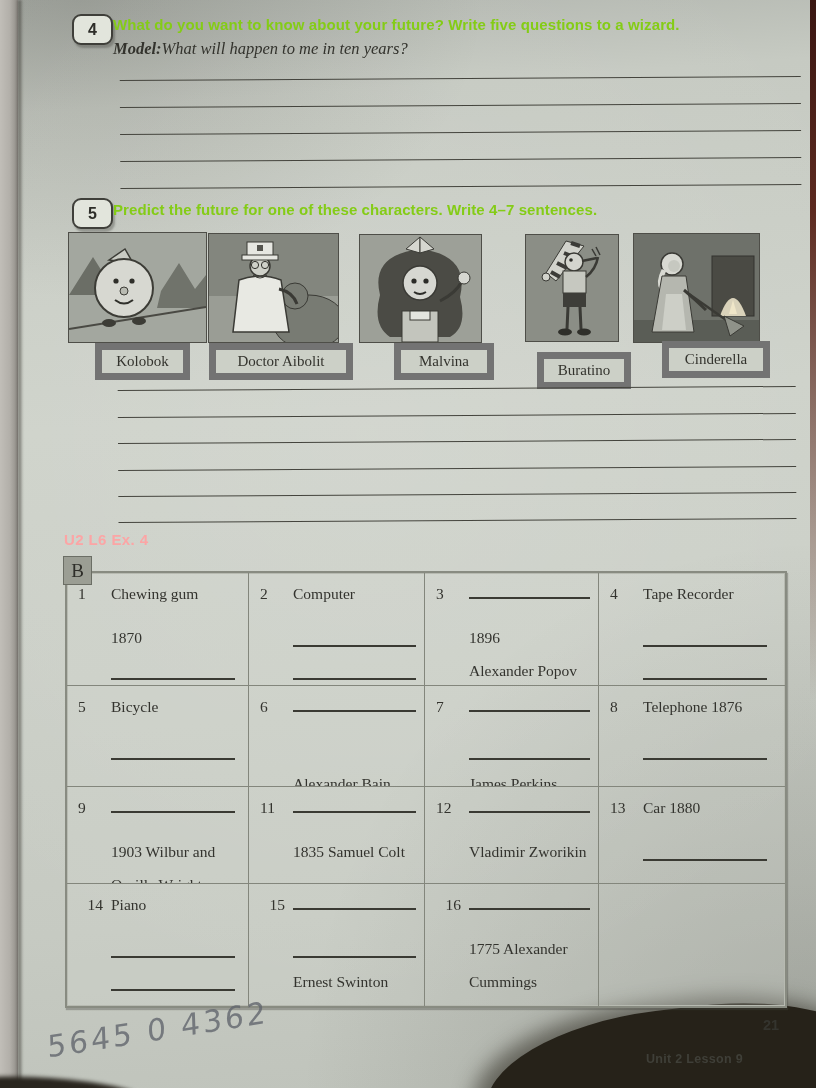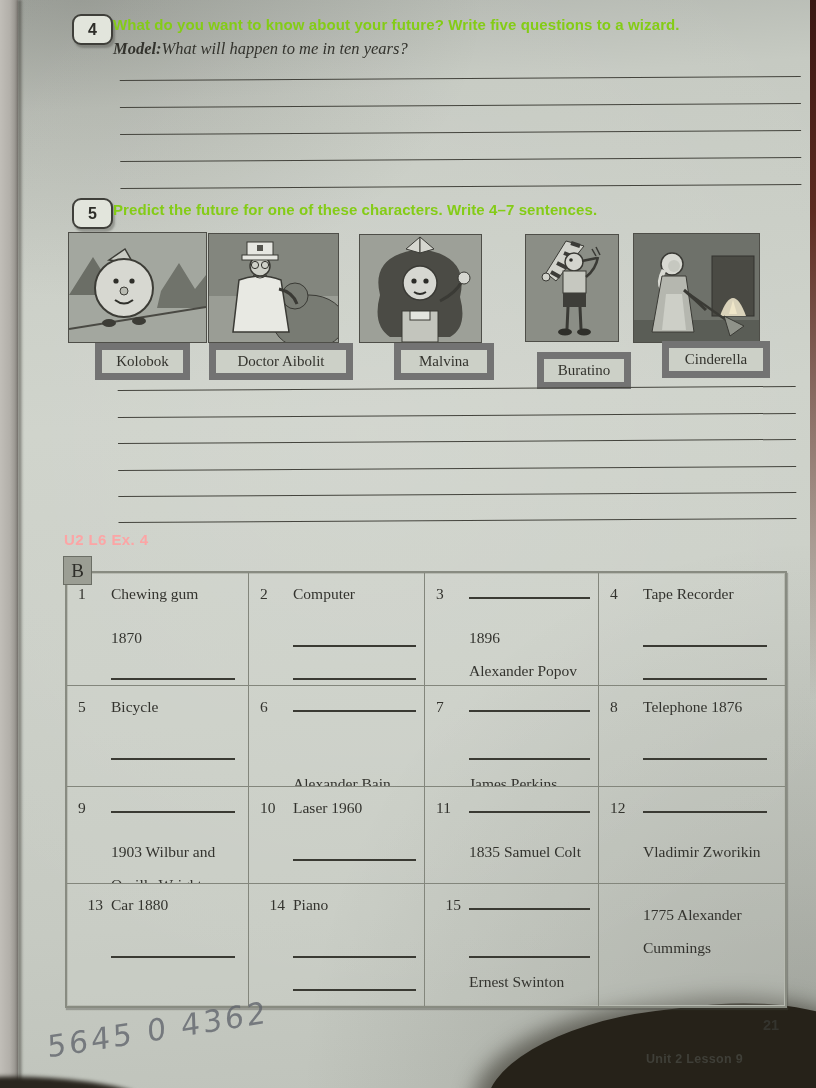--- a/index.html
+++ b/index.html
@@ -311,29 +311,20 @@
           </div>
           <div class="slot">
             <span class="ctext">1903 Wilbur and</span>
           </div>
           <div class="slot">
             <span class="ctext">Orville Wright</span>
           </div>
         </div>
         <div class="cell">
           <div class="slot first">
-            <span class="num">10</span>
-            <span class="ctext">Laser 1960</span>
-          </div>
-          <div class="slot">
-            <span class="blank"></span>
-          </div>
-        </div>
-        <div class="cell">
-          <div class="slot first">
             <span class="num">11</span>
             <span class="blank"></span>
           </div>
           <div class="slot">
             <span class="ctext">1835 Samuel Colt</span>
           </div>
         </div>
         <div class="cell">
           <div class="slot first">
             <span class="num">12</span>
@@ -370,20 +361,24 @@
             <span class="blank"></span>
           </div>
           <div class="slot">
             <span class="blank"></span>
           </div>
           <div class="slot">
             <span class="ctext">Ernest Swinton</span>
           </div>
         </div>
         <div class="cell">
+          <div class="slot first">
+            <span class="num">16</span>
+            <span class="blank"></span>
+          </div>
           <div class="slot">
             <span class="ctext">1775 Alexander</span>
           </div>
           <div class="slot">
             <span class="ctext">Cummings</span>
           </div>
         </div>
       </div>
   </div>
 

